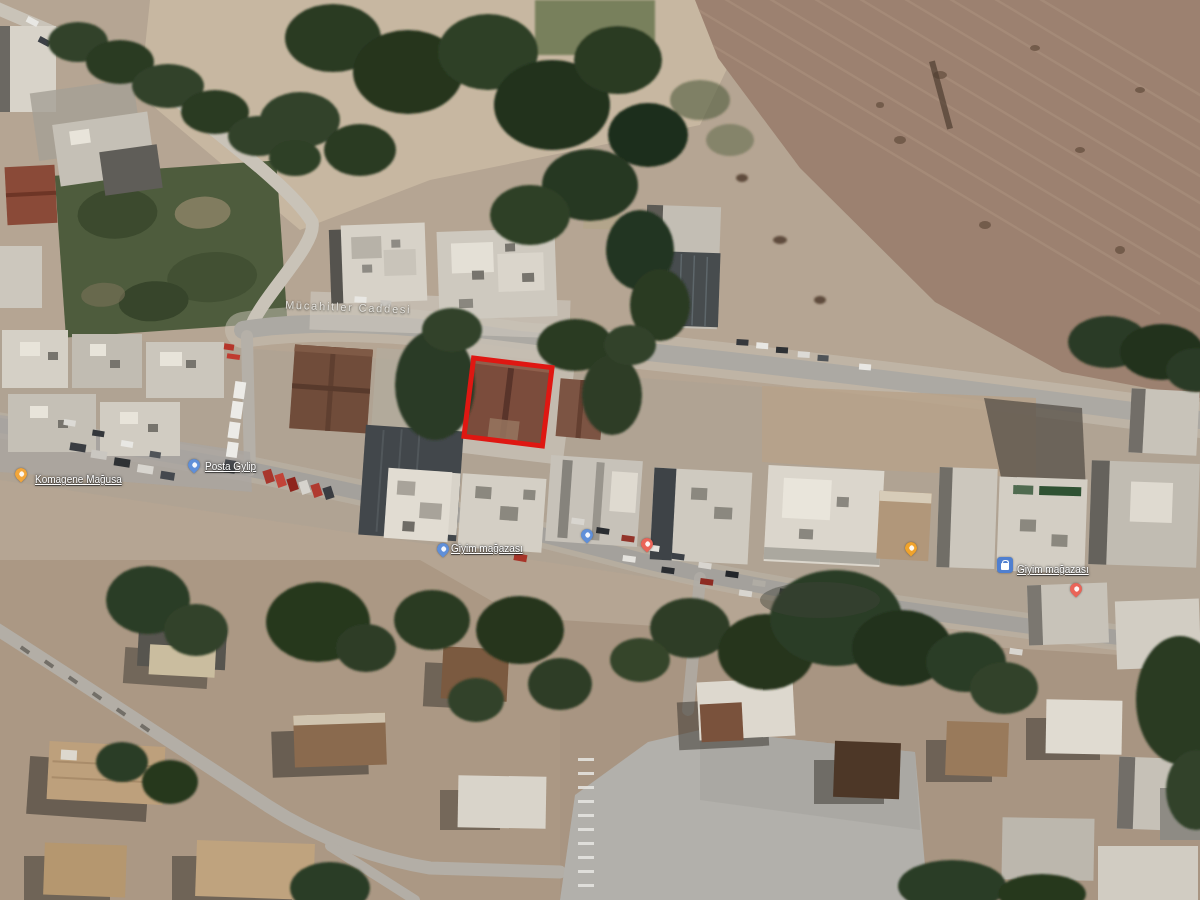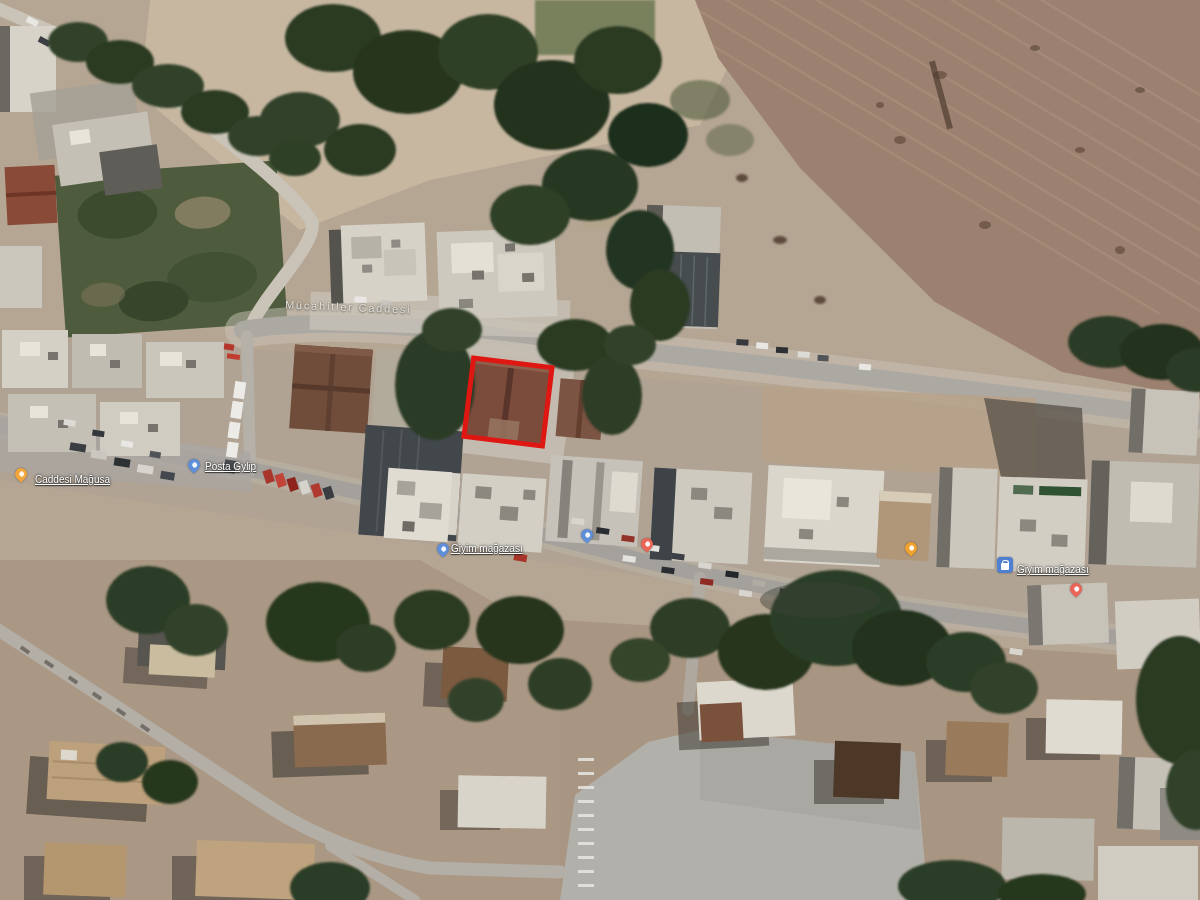--- a/index.html
+++ b/index.html
@@ -456,21 +456,21 @@
     <ellipse cx="820" cy="300" rx="6" ry="4" fill="#5f4c3c"></ellipse>
   </g>
   <ellipse cx="820" cy="600" rx="60" ry="18" fill="#3f4238" opacity=".45" filter="url(#soft2)"></ellipse>
 </svg>
 
 <div id="overlay">
   <div class="street-label">Mücahitler Caddesi</div>
   <div id="markers">
         <div class="marker" style="left: 21px; top: 483px;">
           <span class="icon orange-pin" style="--c: #f2a63b;"></span>
-          <span class="mlabel" style="left: 14px; top: -9px;">Caddesi Mağusa</span>
+          <span class="mlabel" style="left: 14px; top: -9px;">Komagene Mağusa</span>
         </div>
         <div class="marker" style="left: 194px; top: 474px;">
           <span class="icon blue-pin" style="--c: #5f8fd9;"></span>
           <span class="mlabel" style="left: 11px; top: -13px;">Posta Gylip</span>
         </div>
         <div class="marker" style="left: 443px; top: 558px;">
           <span class="icon blue-pin" style="--c: #5f8fd9;"></span>
           <span class="mlabel" style="left: 8px; top: -15px;">Giyim mağazası</span>
         </div>
         <div class="marker" style="left: 587px; top: 544px;">

